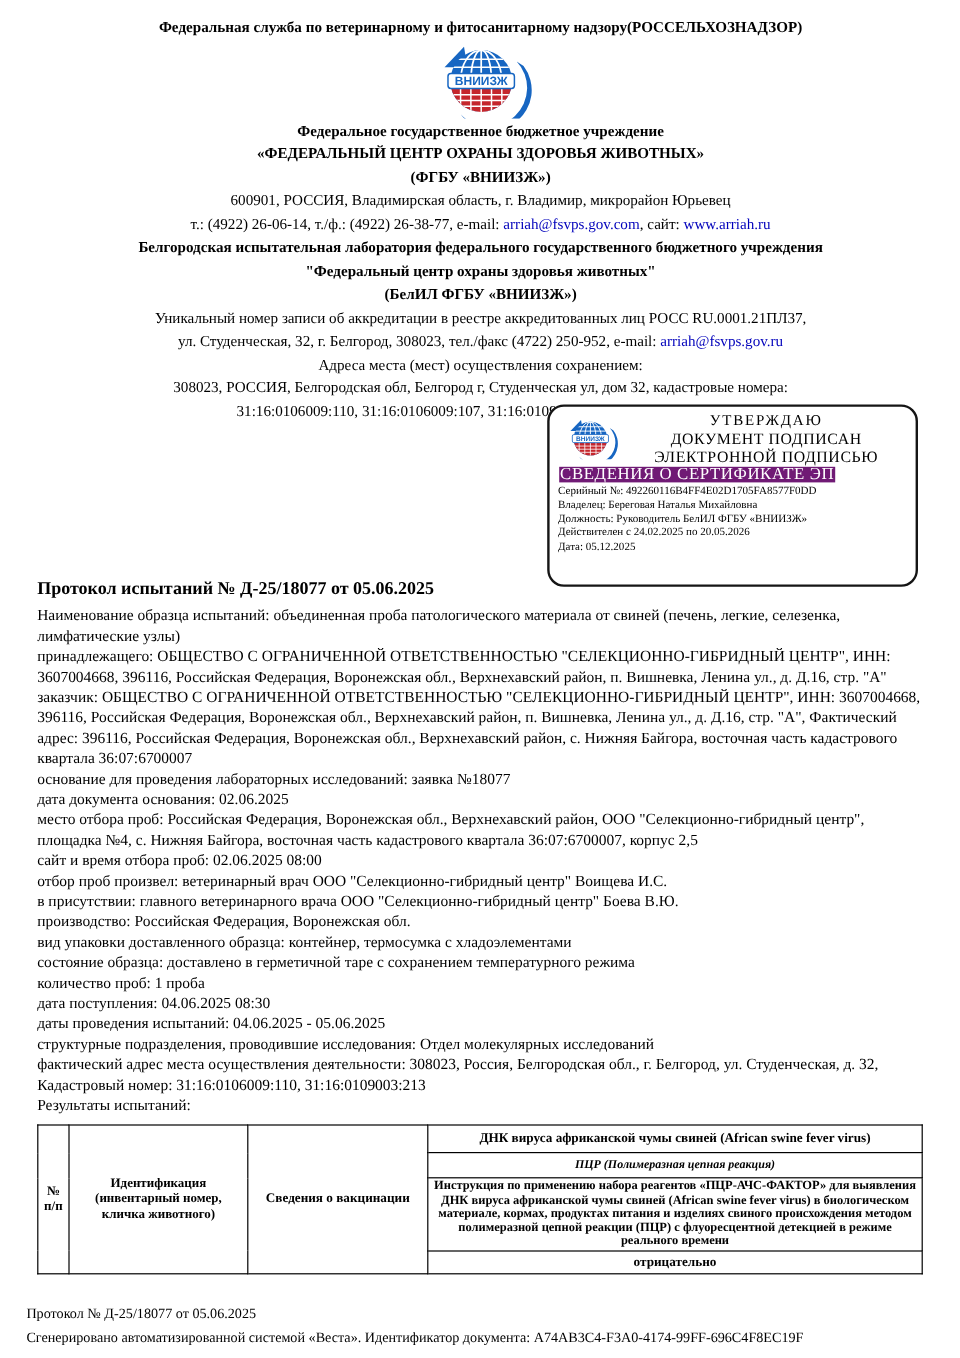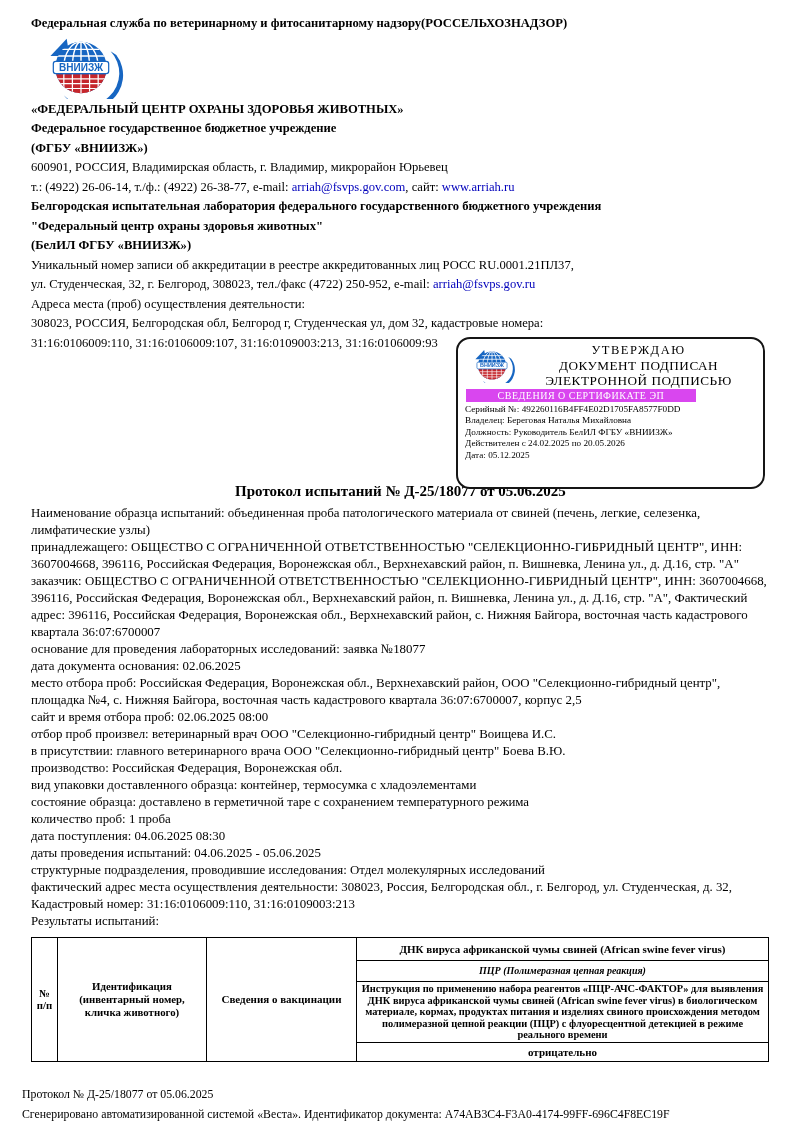--- a/index.html
+++ b/index.html
@@ -8,44 +8,44 @@
     --link-blue:#0000bb;
   }
   *{box-sizing:border-box;}
   html,body{margin:0;padding:0;}
   body{
     width:800px;height:1132px;overflow:hidden;background:#fff;color:#000;
     font-family:"Liberation Serif", serif;position:relative;
   }
   .page{padding:14px 30px 0 31px;width:800px;}
   
-  .hdr{}
+  .hdr{text-align:center;}
   .hdr-line{font-size:12.6px;line-height:19.5px;}
   .hdr-line.b{font-weight:bold;}
   .logo-wrap{line-height:0;margin:2px 0 1px 0;}
   a.doclink{color:var(--link-blue);cursor:pointer;}
   
   .stamp{
     position:absolute;left:456px;top:337px;width:309px;height:152px;
     border:2.5px solid #151515;border-radius:14px;background:#fff;
     padding:4px 7px 3px 7px;
   }
   .stamp-top{display:flex;align-items:center;}
   .stamp-logo-box{width:56px;flex:0 0 56px;line-height:0;}
   .stamp-head{flex:1;text-align:center;}
   .stamp-approve{font-size:12.5px;letter-spacing:1.5px;line-height:15px;}
   .stamp-signed{font-size:13.2px;letter-spacing:.5px;line-height:15px;white-space:pre-line;}
   .stamp-bar{
-    background:#d946ef;color:#fff;text-align:center;font-size:10px;
+    background:#701a75;color:#fff;text-align:center;font-size:14px;
     letter-spacing:.5px;line-height:13px;width:79%;margin:1px 0 2px 1px;
   }
   .stamp-small{font-size:9.2px;line-height:11.4px;}
   
   .spacer{height:128px;}
-  .doc-title{text-align:center;font-weight:bold;font-size:15px;line-height:20px;margin:0 0 4px 0;}
+  .doc-title{text-align:left;font-weight:bold;font-size:15px;line-height:20px;margin:0 0 4px 0;}
   .field{margin:0;font-size:12.9px;line-height:17px;text-align:left;}
   .field b{font-weight:normal;}
   
   table.results{
     border-collapse:collapse;table-layout:fixed;width:738px;margin-top:7px;
   }
   table.results td{
     border:1.4px solid #000;font-weight:bold;text-align:center;vertical-align:middle;
     padding:1px 3px;
   }
@@ -97,31 +97,31 @@
 
 <div class="page">
 
   <div class="hdr">
     <div class="hdr-line b">Федеральная служба по ветеринарному и фитосанитарному надзору(РОССЕЛЬХОЗНАДЗОР)</div>
     <div class="logo-wrap">
       <svg width="100" height="63">
           <use href="#vniizh-logo"></use>
         </svg>
     </div>
+    <div class="hdr-line b">Федеральное государственное бюджетное учреждение</div>
     <div class="hdr-line b">«ФЕДЕРАЛЬНЫЙ ЦЕНТР ОХРАНЫ ЗДОРОВЬЯ ЖИВОТНЫХ»</div>
-    <div class="hdr-line b">Федеральное государственное бюджетное учреждение</div>
     <div class="hdr-line b">(ФГБУ «ВНИИЗЖ»)</div>
     <div class="hdr-line">600901, РОССИЯ, Владимирская область, г. Владимир, микрорайон Юрьевец</div>
     <div class="hdr-line"><span>т.: (4922) 26-06-14, т./ф.: (4922) 26-38-77, e-mail: </span><a class="doclink">arriah@fsvps.gov.com</a><span>, сайт: </span><a class="doclink">www.arriah.ru</a></div>
     <div class="hdr-line b">Белгородская испытательная лаборатория федерального государственного бюджетного учреждения</div>
     <div class="hdr-line b">"Федеральный центр охраны здоровья животных"</div>
     <div class="hdr-line b">(БелИЛ ФГБУ «ВНИИЗЖ»)</div>
     <div class="hdr-line">Уникальный номер записи об аккредитации в реестре аккредитованных лиц РОСС RU.0001.21ПЛ37,</div>
     <div class="hdr-line"><span>ул. Студенческая, 32, г. Белгород, 308023, тел./факс (4722) 250-952, e-mail: </span><a class="doclink">arriah@fsvps.gov.ru</a></div>
-    <div class="hdr-line">Адреса места (проб) осуществления деятельности:</div>
+    <div class="hdr-line">Адреса места (мест) осуществления сохранением:</div>
     <div class="hdr-line">308023, РОССИЯ, Белгородская обл, Белгород г, Студенческая ул, дом 32, кадастровые номера:</div>
     <div class="hdr-line">31:16:0106009:110, 31:16:0106009:107, 31:16:0109003:213, 31:16:0106009:93</div>
   </div>
 
   <div class="stamp">
     <div class="stamp-top">
       <div class="stamp-logo-box">
         <svg width="54" height="35">
             <use href="#vniizh-logo"></use>
           </svg>

